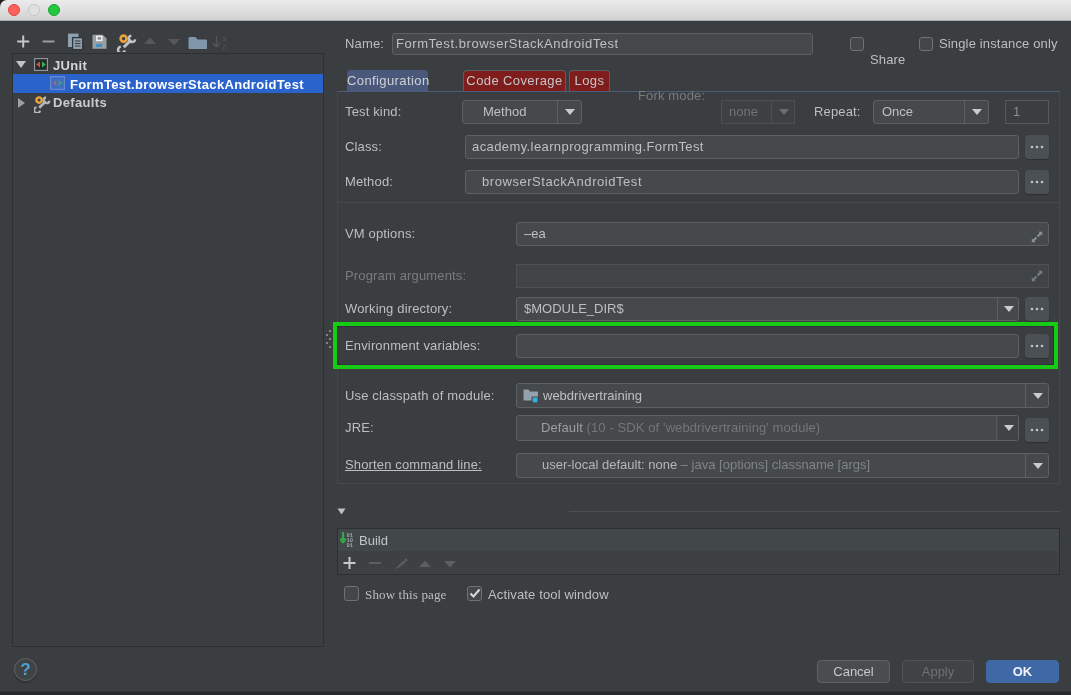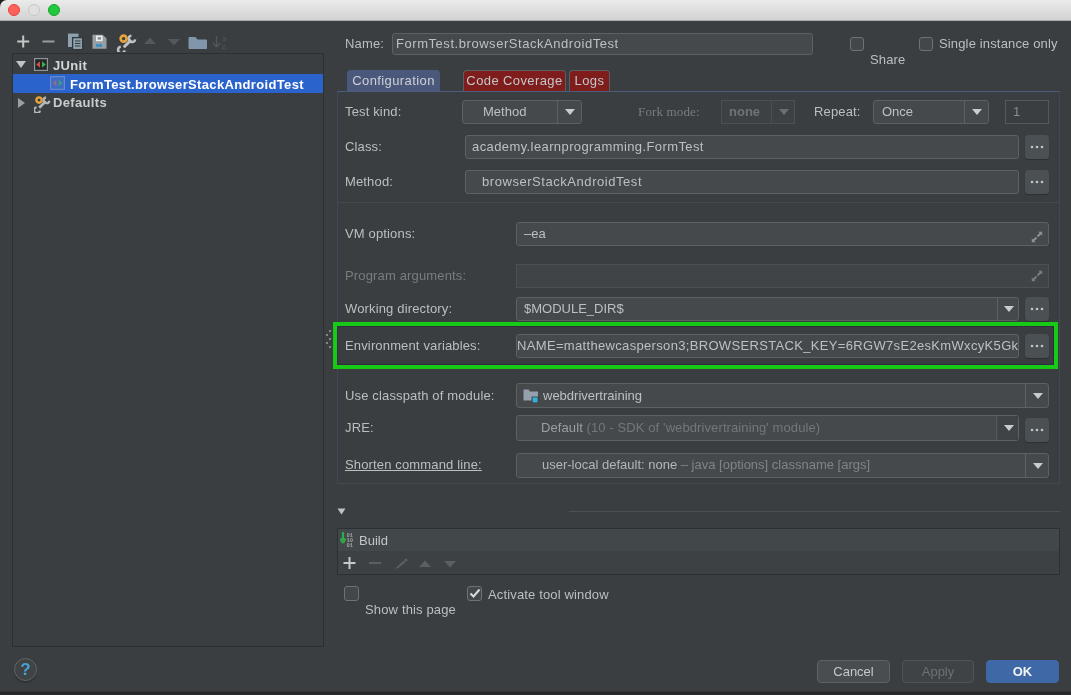--- a/index.html
+++ b/index.html
@@ -106,38 +106,38 @@
   <div class="abs" style="left:14px; top:658px; width:23px; height:23px; border-radius:50%; border:1px solid #616566; background:#3f4344; color:#47a3d9; font-size:17px; font-weight:bold; text-align:center; line-height:21px; box-shadow:0 2px 1px rgba(0,0,0,0.18);">?</div>
 
   <div class="abs lbl" style="left:345px; top:36px;">Name:</div>
   <div class="abs fld" style="left:392px; top:33px; width:421px; height:22px;"></div>
   <div class="abs ftext" style="left:396px; top:36px; letter-spacing:0.55px;">FormTest.browserStackAndroidTest</div>
   <div class="cb" style="left:850px; top:37px;"></div>
   <div class="abs lbl" style="left:870px; top:36px;margin-top:16px;">Share</div>
   <div class="cb" style="left:919px; top:37px;"></div>
   <div class="abs lbl" style="left:939px; top:36px;">Single instance only</div>
 
-  <div class="tab" style="left:347px; width:93px; background:#4a587c; line-height:21px;">Configuration</div>
+  <div class="tab" style="left:347px; width:81px; background:#4a587c; line-height:21px;">Configuration</div>
   <div class="tab unsel" style="left:443px; width:103px; line-height:19px;">Code Coverage</div>
   <div class="tab unsel" style="left:549px; width:41px; line-height:19px;">Logs</div>
 
   <div class="abs" style="left:337px; top:91px; width:723px; height:393px; border:1px solid #3e4859; border-top-color:#4e5c7c; border-bottom-color:#44494d;"></div>
 
   <div class="abs lbl" style="left:345px; top:104px;">Test kind:</div>
   <div class="abs fld" style="left:462px; top:100px; width:120px; height:24px;">
     <div class="sep-v" style="right:23px;"></div>
     <div class="combo-arrow" style="right:6px; top:8px;"></div>
   </div>
   <div class="abs ftext" style="left:471px; top:104px;margin-left:12px;">Method</div>
-  <div class="abs dlbl" style="left:638px; top:104px;font-family:Liberation Serif, serif;">Fork mode:</div>
+  <div class="abs dlbl" style="left:638px; top:88px;">Fork mode:</div>
   <div class="abs" style="left:721px; top:100px; width:74px; height:24px; background:#3e4143; border:1px solid #4c5052;">
     <div class="sep-v" style="right:22px; background:#4c5052;"></div>
     <div class="combo-arrow" style="right:5px; top:8px; border-top-color:#6b6f72;"></div>
   </div>
-  <div class="abs" style="left:729px; top:104px; font-size:13px; color:#6f7376;font-weight:bold;">none</div>
+  <div class="abs" style="left:729px; top:104px; font-size:13px; color:#6f7376;">none</div>
   <div class="abs lbl" style="left:814px; top:104px;">Repeat:</div>
   <div class="abs fld" style="left:873px; top:100px; width:116px; height:24px;">
     <div class="sep-v" style="right:23px;"></div>
     <div class="combo-arrow" style="right:6px; top:8px;"></div>
   </div>
   <div class="abs ftext" style="left:882px; top:104px;">Once</div>
   <div class="abs" style="left:1005px; top:100px; width:44px; height:24px; border:1px solid #55595b;"></div>
   <div class="abs" style="left:1013px; top:104px; font-size:13px; color:#898b8c;">1</div>
 
   <div class="abs lbl" style="left:345px; top:139px;">Class:</div>
@@ -204,21 +204,20 @@
         <circle cx="6" cy="10" r="1.1"></circle>
         <circle cx="3" cy="14" r="1.1"></circle>
         <circle cx="6" cy="18" r="1.1"></circle>
       </g>
   </svg>
 
   <div class="abs" style="left:333px; top:322px; width:725px; height:47px; border:4px solid #16ca16; box-shadow:inset 0 0 0 1px rgba(45,25,70,0.55);"></div>
 
   <div class="abs lbl" style="left:345px; top:338px;">Environment variables:</div>
   <div class="abs fld" style="left:516px; top:334px; width:503px; height:24px; overflow:hidden;"></div>
-  <div class="abs ftext" style="left:517px; top:338px; letter-spacing:0.33px;">NAME=matthewcasperson3;BROWSERSTACK_KEY=6RGW7sE2esKmWxcyK5Gk</div>
   <div class="dots-btn" style="left:1025px; top:334px;">
       <svg width="14" height="4" viewBox="0 0 14 4" style="position:absolute; left:5px; top:10px;">
         <g fill="#c0c3c5">
           <circle cx="2" cy="2" r="1.3"></circle>
           <circle cx="7" cy="2" r="1.3"></circle>
           <circle cx="12" cy="2" r="1.3"></circle>
         </g>
       </svg>
     </div>
 
@@ -277,21 +276,21 @@
     <path d="M6.5 1 V13 M0.5 7 H12.5" stroke="#c6c8c9" stroke-width="2"></path>
     <path d="M26 7 H38" stroke="#5b5f62" stroke-width="2"></path>
     <g transform="translate(51,0)">
       <path d="M1.5 12.5 L9.5 4.5 L11.5 6.5 L3.5 12.5 Z M10 4 l1.8 -1.8 l2 2 L12 6 Z" fill="#5b5f62"></path>
     </g>
     <path d="M76 11 L82 4.5 L88 11 Z" fill="#5b5f62"></path>
     <path d="M101 5 L113 5 L107 11.5 Z" fill="#5b5f62"></path>
   </svg>
 
   <div class="cb" style="left:344px; top:586px; width:15px; height:15px;"></div>
-  <div class="abs lbl" style="left:365px; top:602px;">Show this page</div>
+  <div class="abs lbl" style="left:365px; top:587px;font-family:Liberation Serif, serif;">Show this page</div>
   <div class="cb" style="left:467px; top:586px; width:15px; height:15px;"></div>
   <svg class="abs" style="left:469px; top:588px;" width="12" height="11" viewBox="0 0 12 11">
       <path d="M1.5 5.5 L4.5 8.5 L10.5 1.5" stroke="#d8dadb" stroke-width="2" fill="none"></path>
     </svg>
   <div class="abs lbl" style="left:488px; top:587px;">Activate tool window</div>
 
   <div class="abs" style="left:817px; top:660px; width:73px; height:23px; background:#494d4f; border:1px solid #5e6264; border-radius:4px; font-size:13px; color:#c6c9ca; text-align:center; line-height:21px;">Cancel</div>
   <div class="abs" style="left:902px; top:660px; width:72px; height:23px; background:#404345; border:1px solid #505456; border-radius:4px; font-size:13px; color:#6d7174; text-align:center; line-height:21px;">Apply</div>
   <div class="abs" style="left:986px; top:660px; width:73px; height:23px; background:#3e68a6; border:1px solid #3e68a6; border-radius:4px; font-size:13px; font-weight:600; color:#f2f4f6; text-align:center; line-height:21px;">OK</div>
 

